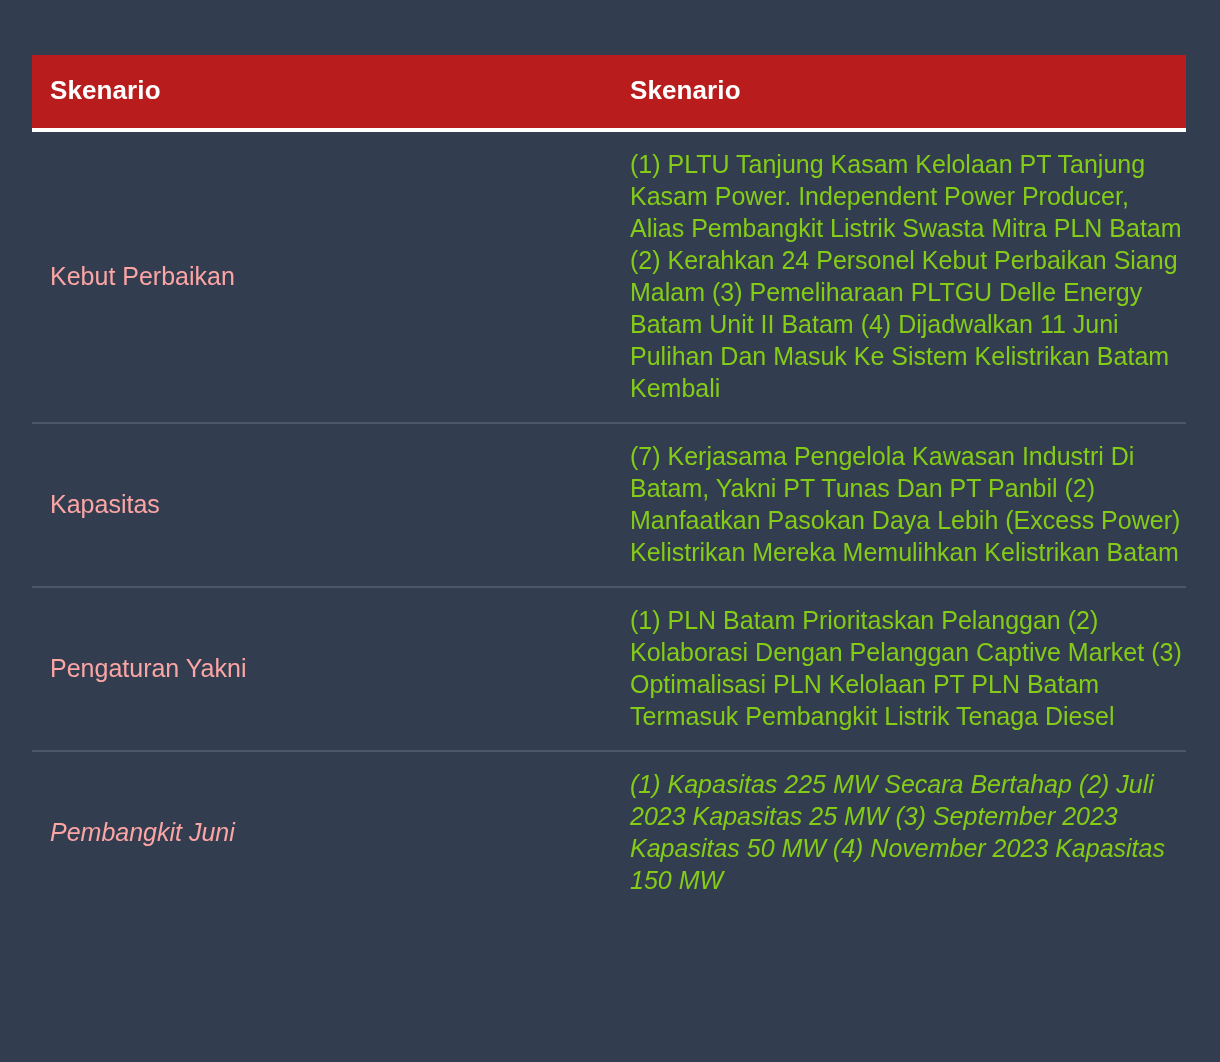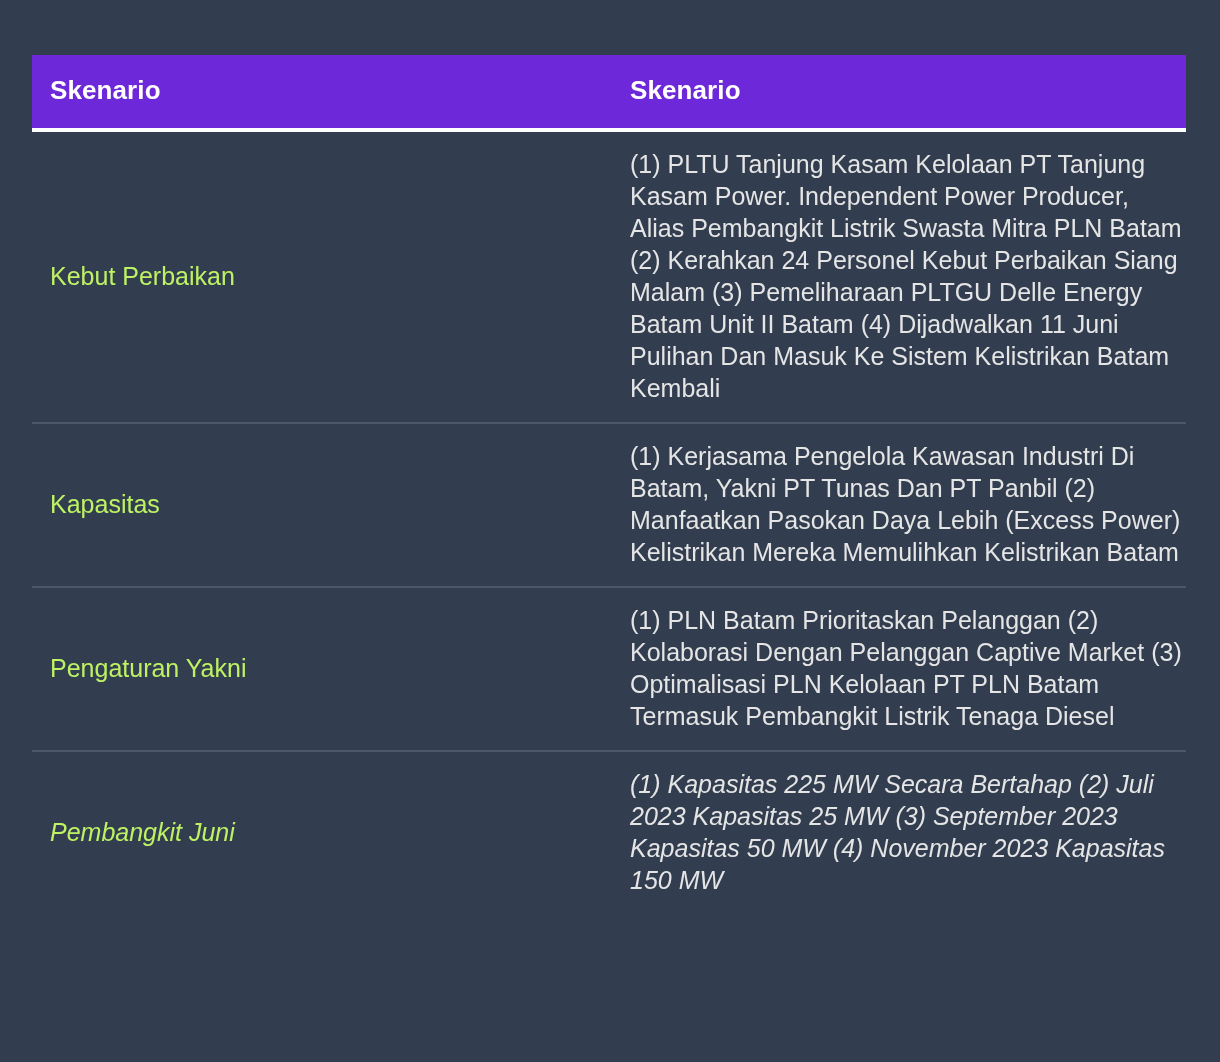--- a/index.html
+++ b/index.html
@@ -22,54 +22,54 @@
     width: 1154px;
   }
 
   table.scenario-table {
     width: 1154px;
     border-collapse: collapse;
     table-layout: fixed;
   }
 
   thead tr {
-    background: #6d28d9;
+    background: #b91c1c;
   }
 
   thead th {
     text-align: left;
     color: #ffffff;
     font-size: 26px;
     font-weight: bold;
     padding: 20px 0 22px 18px;
     border-bottom: 4px solid #ffffff;
     letter-spacing: 0.1px;
   }
 
   col.col-skenario { width: 580px; }
   col.col-ikhtisar { width: 574px; }
 
   tbody td {
-    color: #e5e5e5;
+    color: #84cc16;
     font-size: 25px;
     line-height: 32px;
     vertical-align: middle;
     padding: 16px 18px 18px 18px;
     border-bottom: 2px solid #4b576a;
   }
 
   tbody tr:last-child td {
     border-bottom: none;
     font-style: italic;
   }
 
   td.cell-skenario {
     padding-left: 18px;
     padding-right: 10px;
-    color: #bef264;
+    color: #fca5a5;
   }
 
   td.cell-ikhtisar {
     padding-left: 18px;
     padding-right: 4px;
   }
 </style>
 </head>
 <body>
 
@@ -85,21 +85,21 @@
         <th>Skenario</th>
       </tr>
     </thead>
     <tbody>
       <tr>
         <td class="cell-skenario">Kebut Perbaikan</td>
         <td class="cell-ikhtisar">(1) PLTU Tanjung Kasam Kelolaan PT Tanjung Kasam Power. Independent Power Producer, Alias Pembangkit Listrik Swasta Mitra PLN Batam (2) Kerahkan 24 Personel Kebut Perbaikan Siang Malam (3) Pemeliharaan PLTGU Delle Energy Batam Unit II Batam (4) Dijadwalkan 11 Juni Pulihan Dan Masuk Ke Sistem Kelistrikan Batam Kembali</td>
       </tr>
       <tr>
         <td class="cell-skenario">Kapasitas</td>
-        <td class="cell-ikhtisar">(1) Kerjasama Pengelola Kawasan Industri Di Batam, Yakni PT Tunas Dan PT Panbil (2) Manfaatkan Pasokan Daya Lebih (Excess Power) Kelistrikan Mereka Memulihkan Kelistrikan Batam</td>
+        <td class="cell-ikhtisar">(7) Kerjasama Pengelola Kawasan Industri Di Batam, Yakni PT Tunas Dan PT Panbil (2) Manfaatkan Pasokan Daya Lebih (Excess Power) Kelistrikan Mereka Memulihkan Kelistrikan Batam</td>
       </tr>
       <tr>
         <td class="cell-skenario">Pengaturan Yakni</td>
         <td class="cell-ikhtisar">(1) PLN Batam Prioritaskan Pelanggan (2) Kolaborasi Dengan Pelanggan Captive Market (3) Optimalisasi PLN Kelolaan PT PLN Batam Termasuk Pembangkit Listrik Tenaga Diesel</td>
       </tr>
       <tr>
         <td class="cell-skenario">Pembangkit Juni</td>
         <td class="cell-ikhtisar">(1) Kapasitas 225 MW Secara Bertahap (2) Juli 2023 Kapasitas 25 MW (3) September 2023 Kapasitas 50 MW (4) November 2023 Kapasitas 150 MW</td>
       </tr>
     </tbody>

